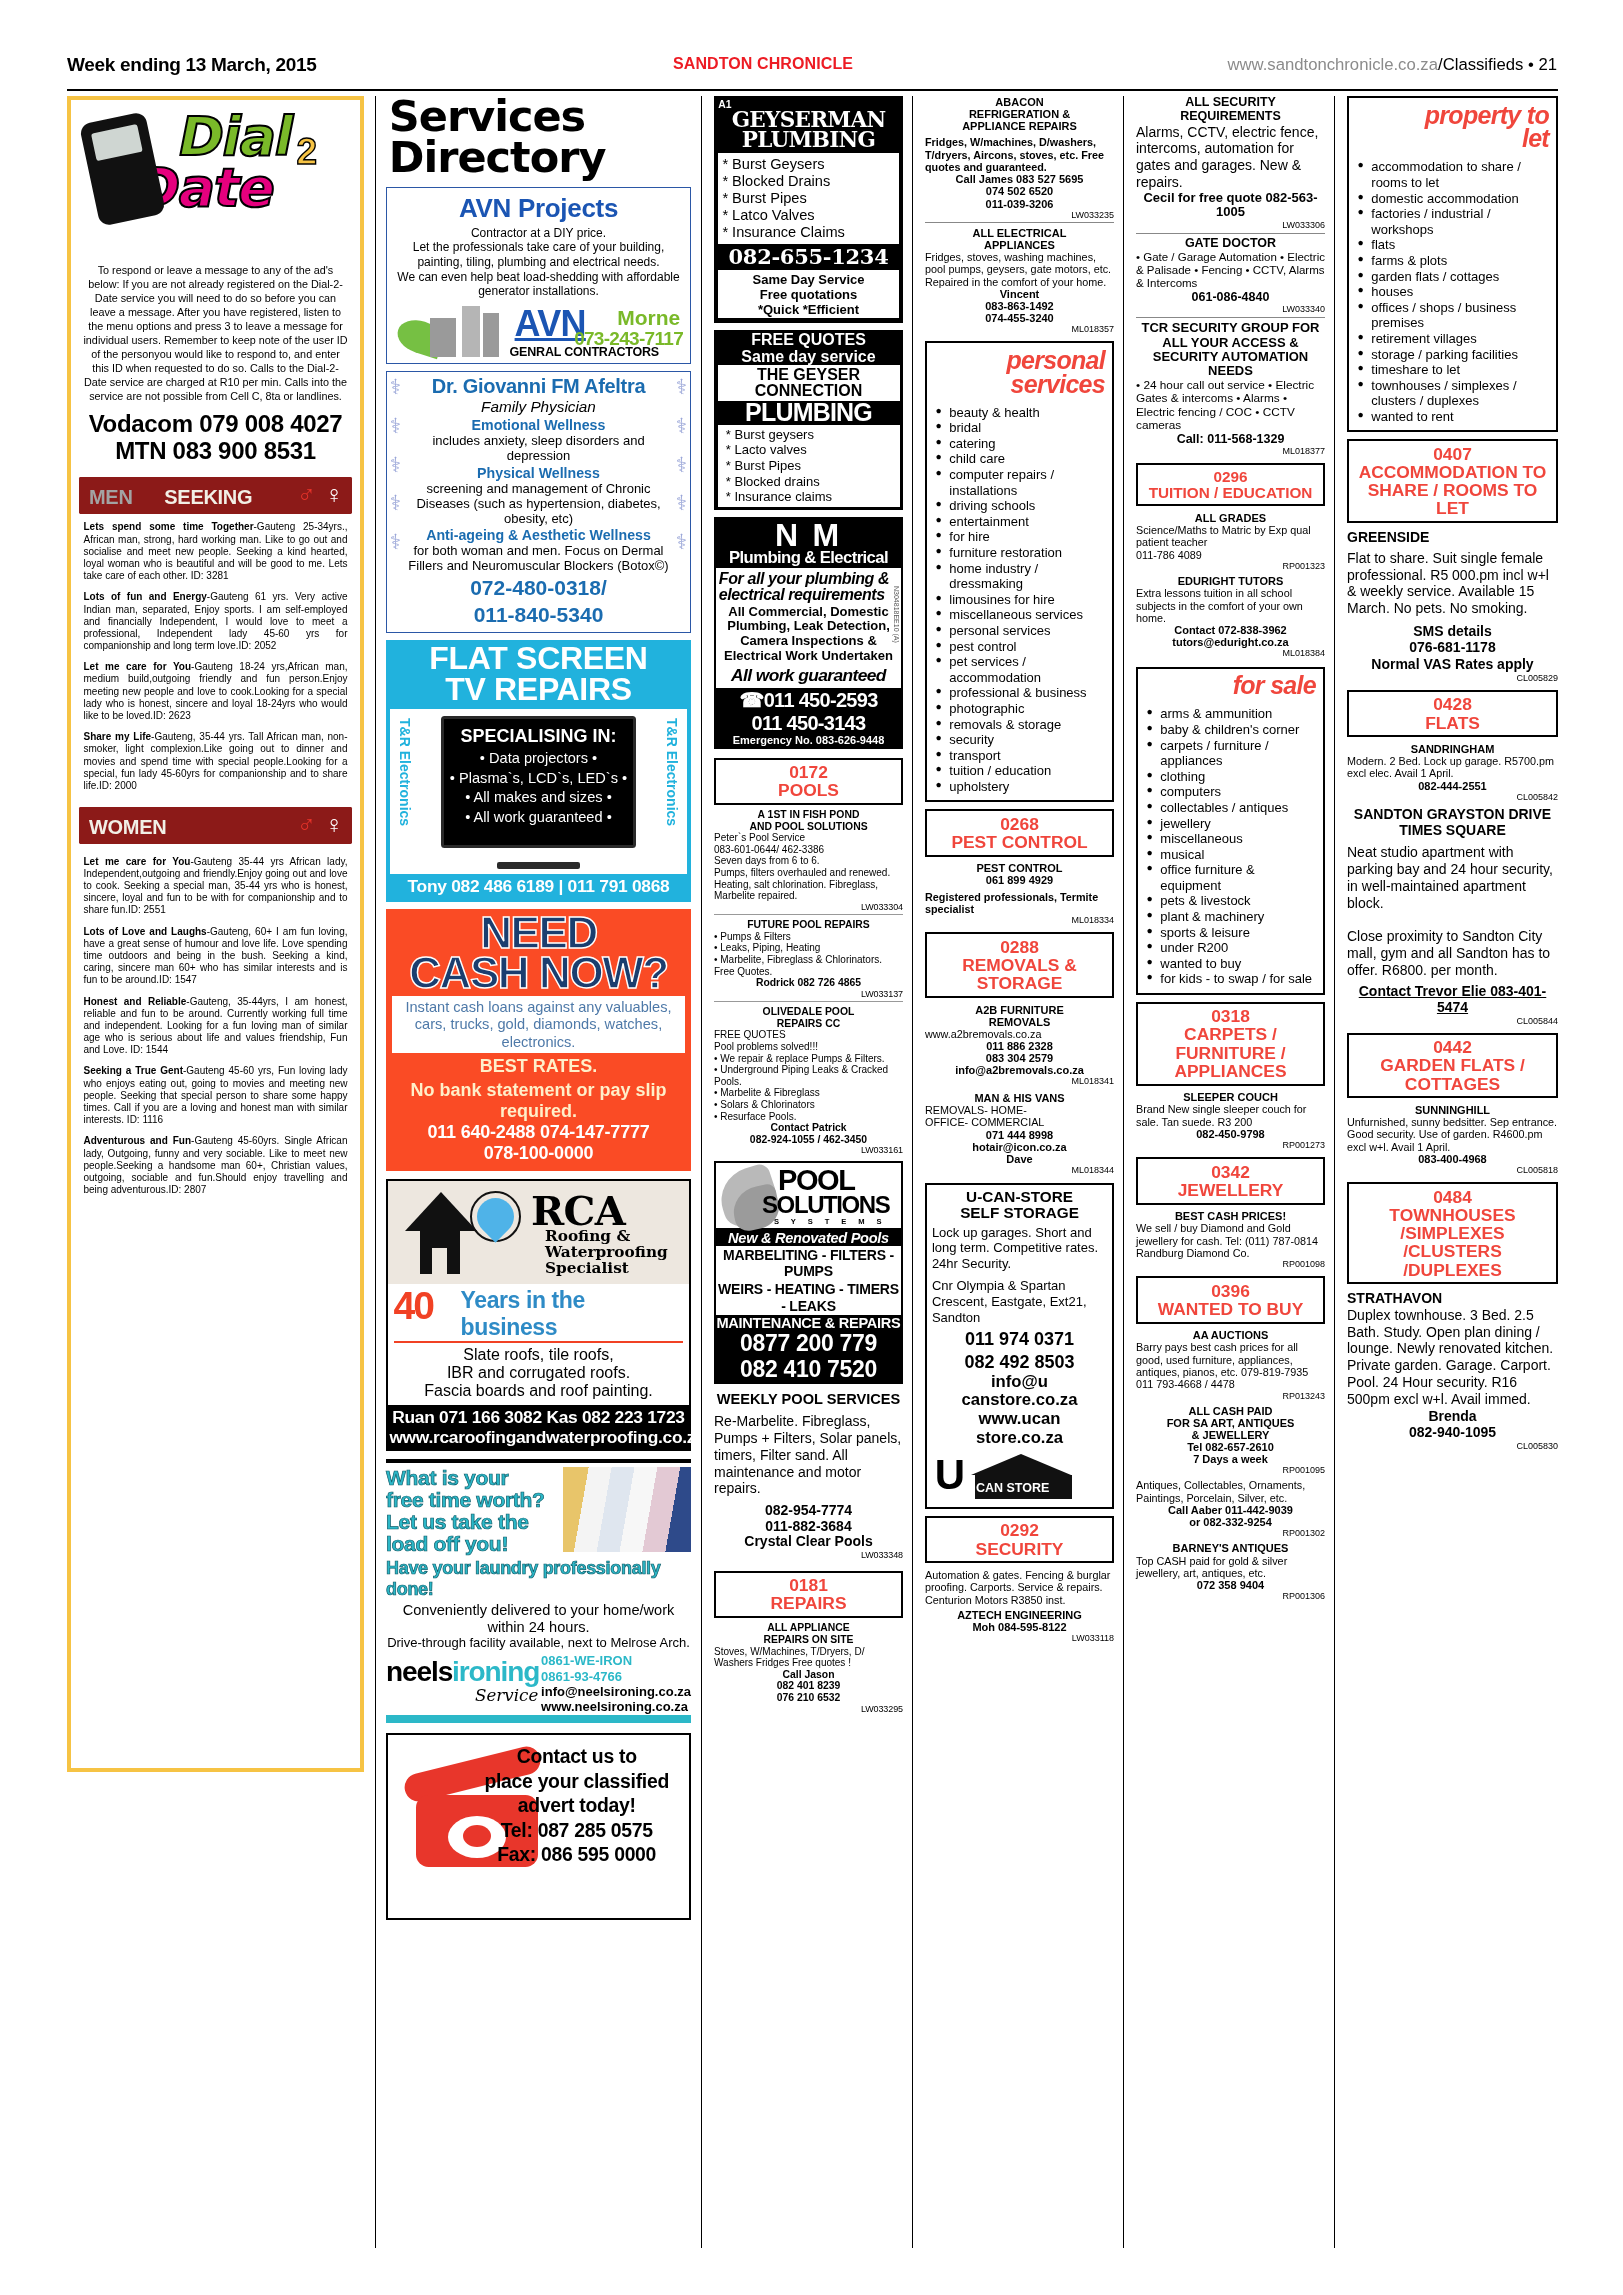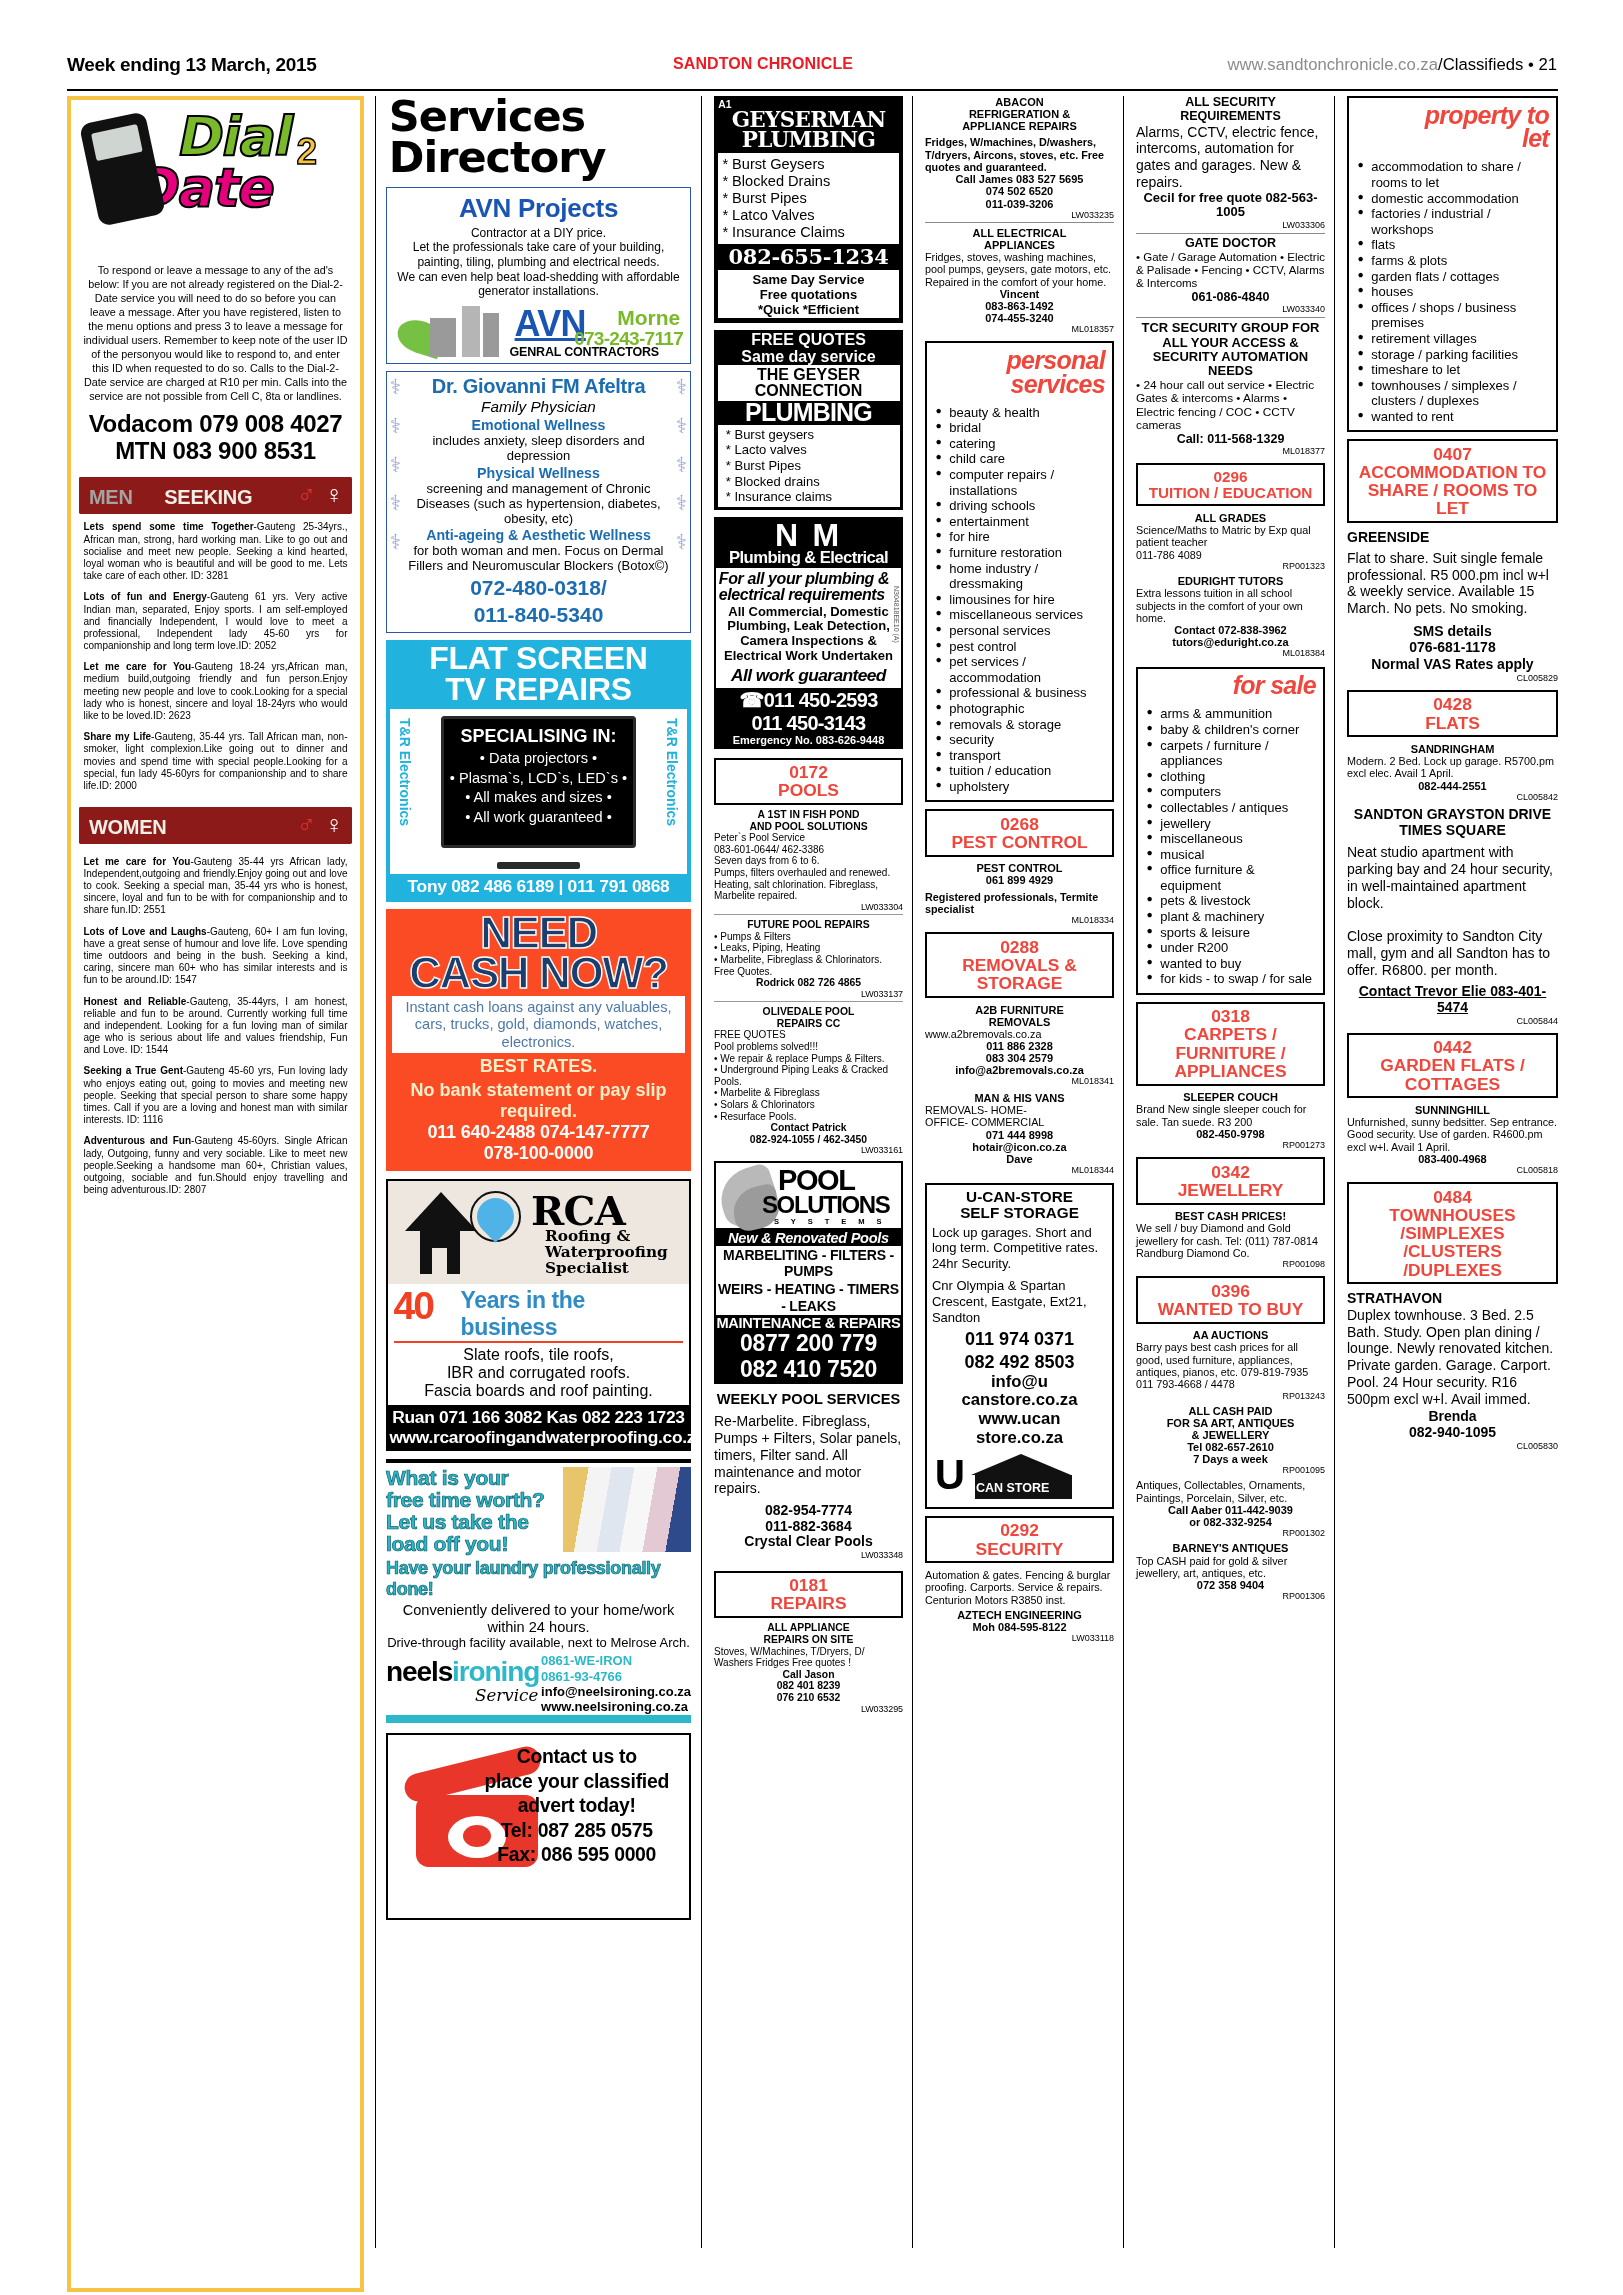--- a/index.html
+++ b/index.html
@@ -19,21 +19,21 @@
   .masthead .mh-right{ position:absolute; right:67px; top:0.7px; font-size:16.7px; font-weight:normal; }
   .masthead .mh-right .url { color:#8b8b8b; }
   .masthead .mh-right .sec { color:#000; }
   .rule { position:absolute; left:67px; top:89px; width:1491px; height:2.1px; background:#000; }
 
   
   .col { position:absolute; top:96px; }
   .colsep { position:absolute; top:96px; width:1.4px; background:#000; }
 
   
-  #col1 { left:67px; width:297px; height:2196px;
+  #col1 { left:67px; width:297px; height:1676px;
           border:4.9px solid #F6C344; background:#fff; }
   .d2d-logo { width:100%; padding:11px 8.3px 1.4px 8.3px; text-align:center; }
   .d2d-dial { font-family:"DejaVu Sans", sans-serif; font-weight:bold; font-size:54px;
               color:#7AB929; -webkit-text-stroke:2.1px #000; letter-spacing:-1.4px;
               font-style:italic; line-height:0.95; display:block; }
   .d2d-date { font-family:"DejaVu Sans", sans-serif; font-weight:bold; font-size:54px;
               color:#E5007E; -webkit-text-stroke:2.1px #000; letter-spacing:-1.4px;
               font-style:italic; line-height:0.95; display:block; }
   .d2d-phone-ico { position:absolute; left:18px; top:16.7px; width:67px; height:104px;
                    background:#111; border-radius:11px; transform:rotate(-12deg); }

